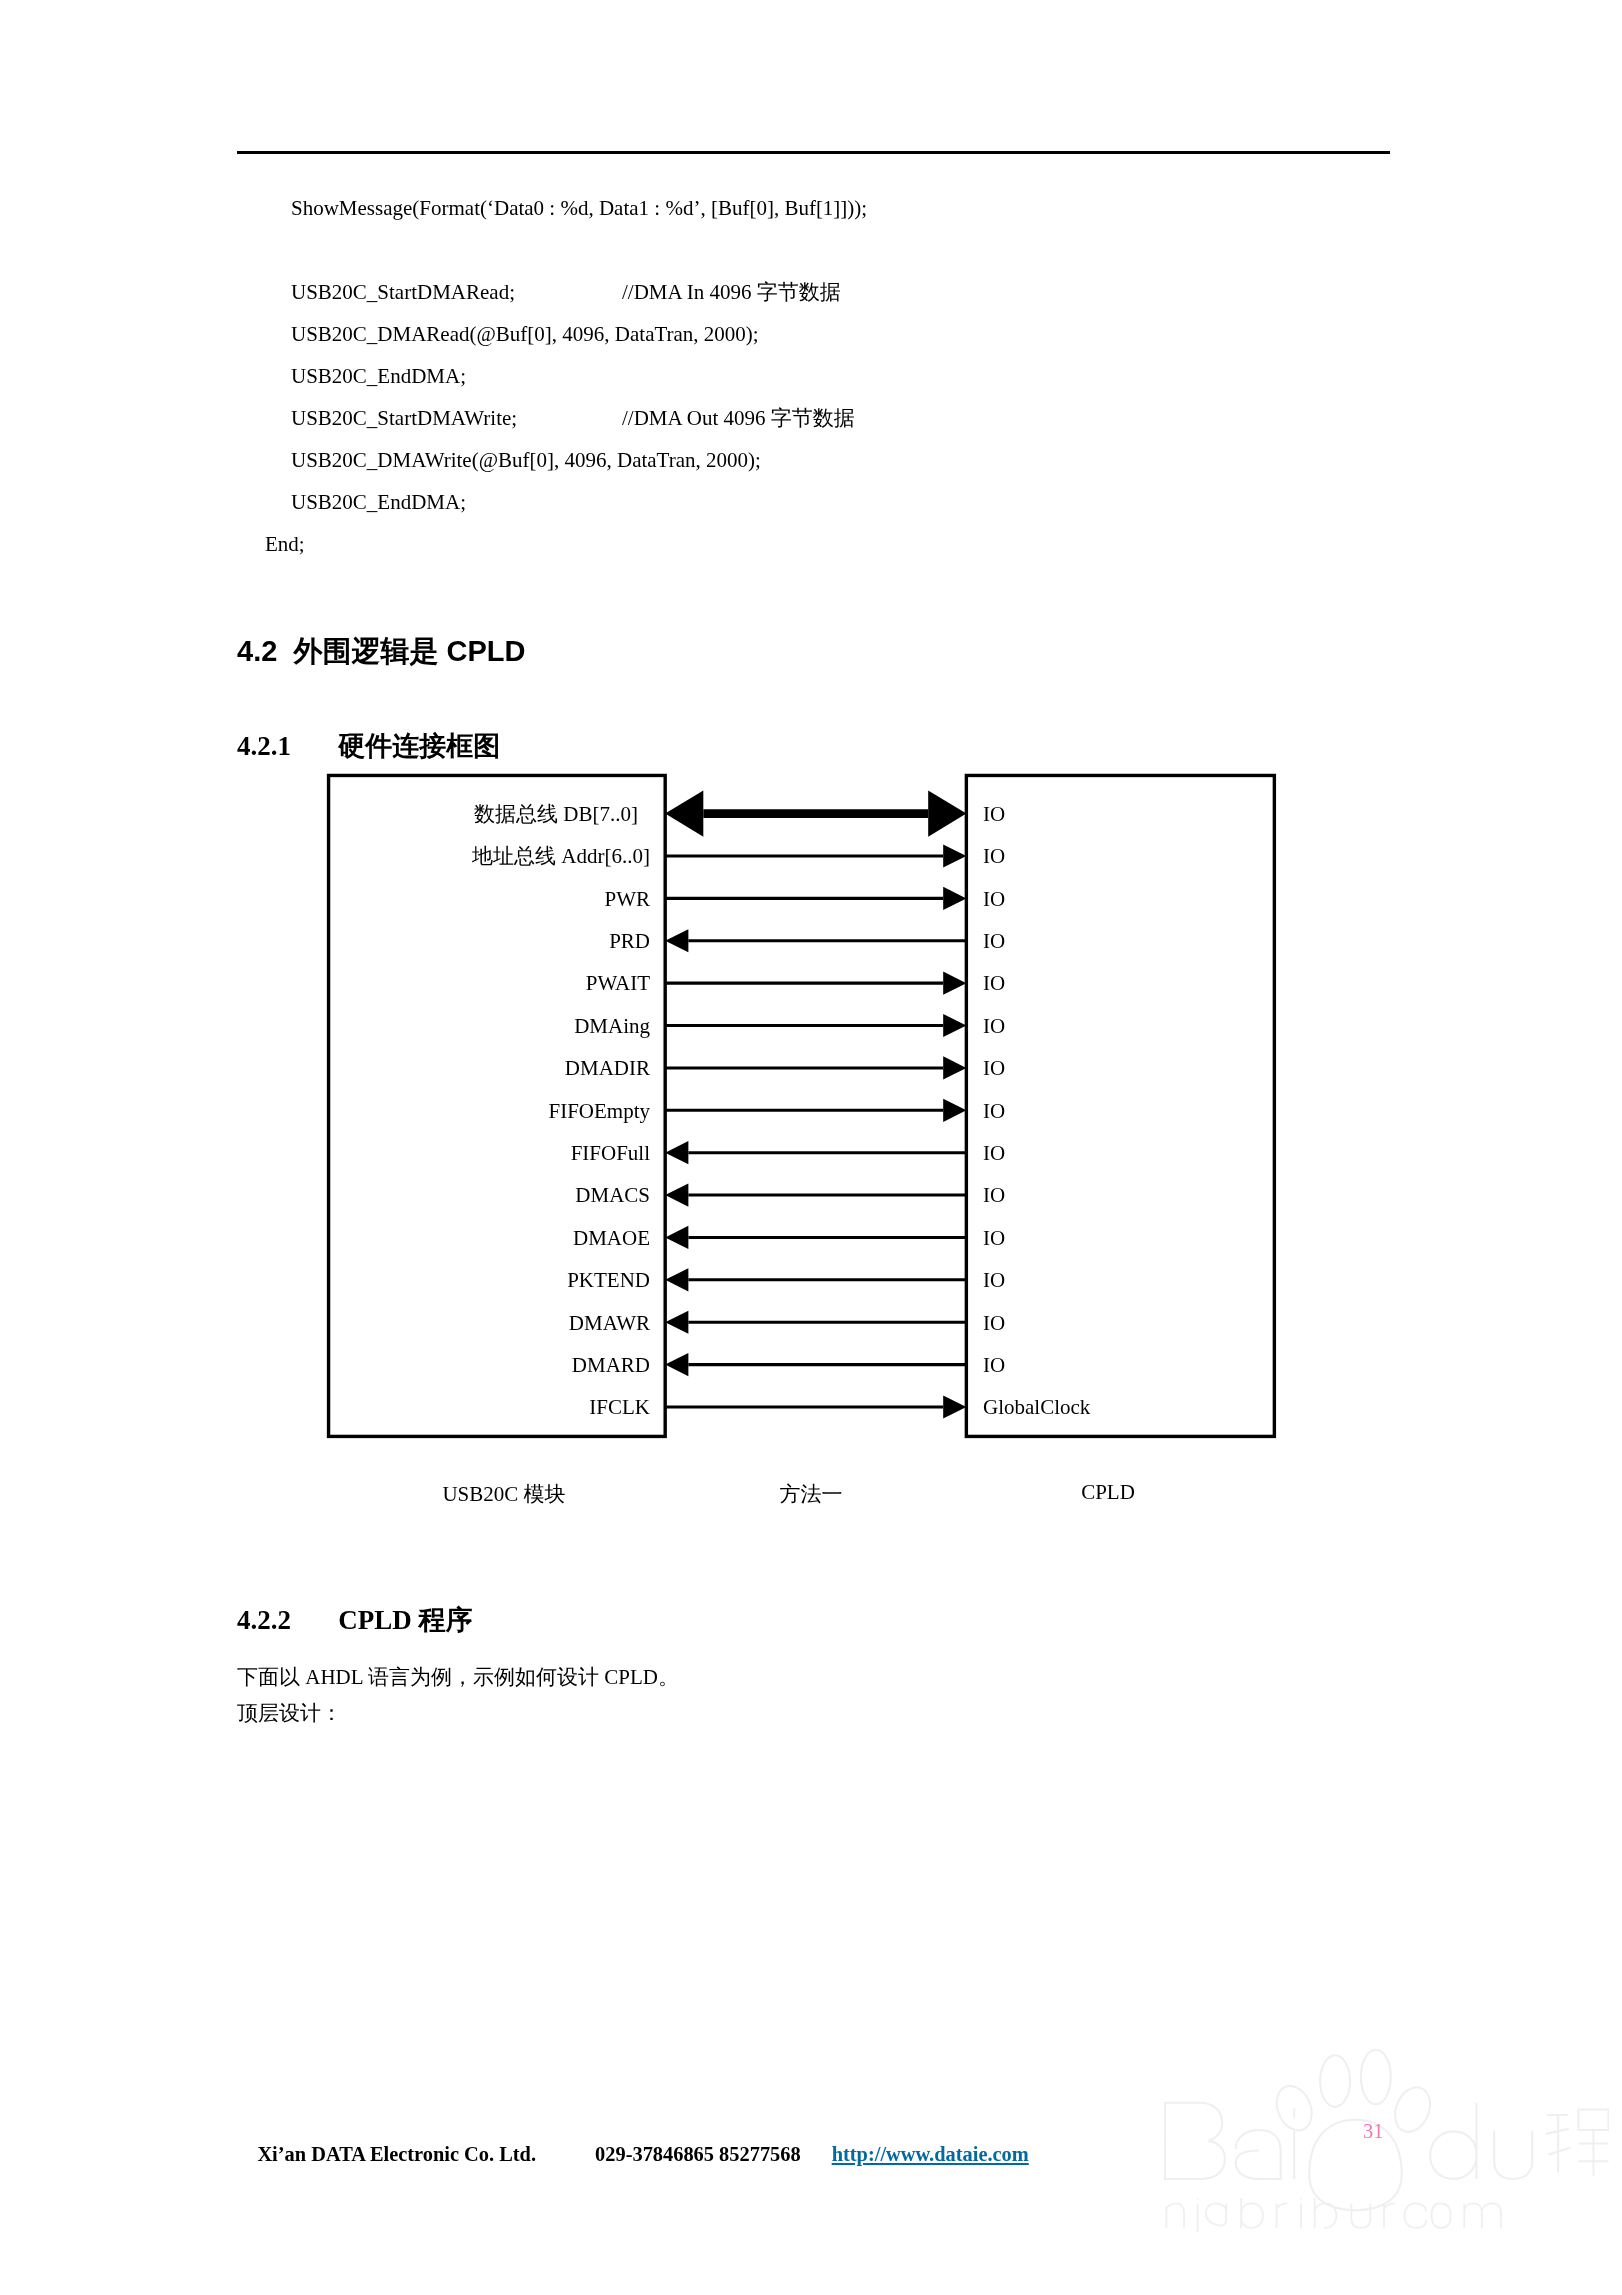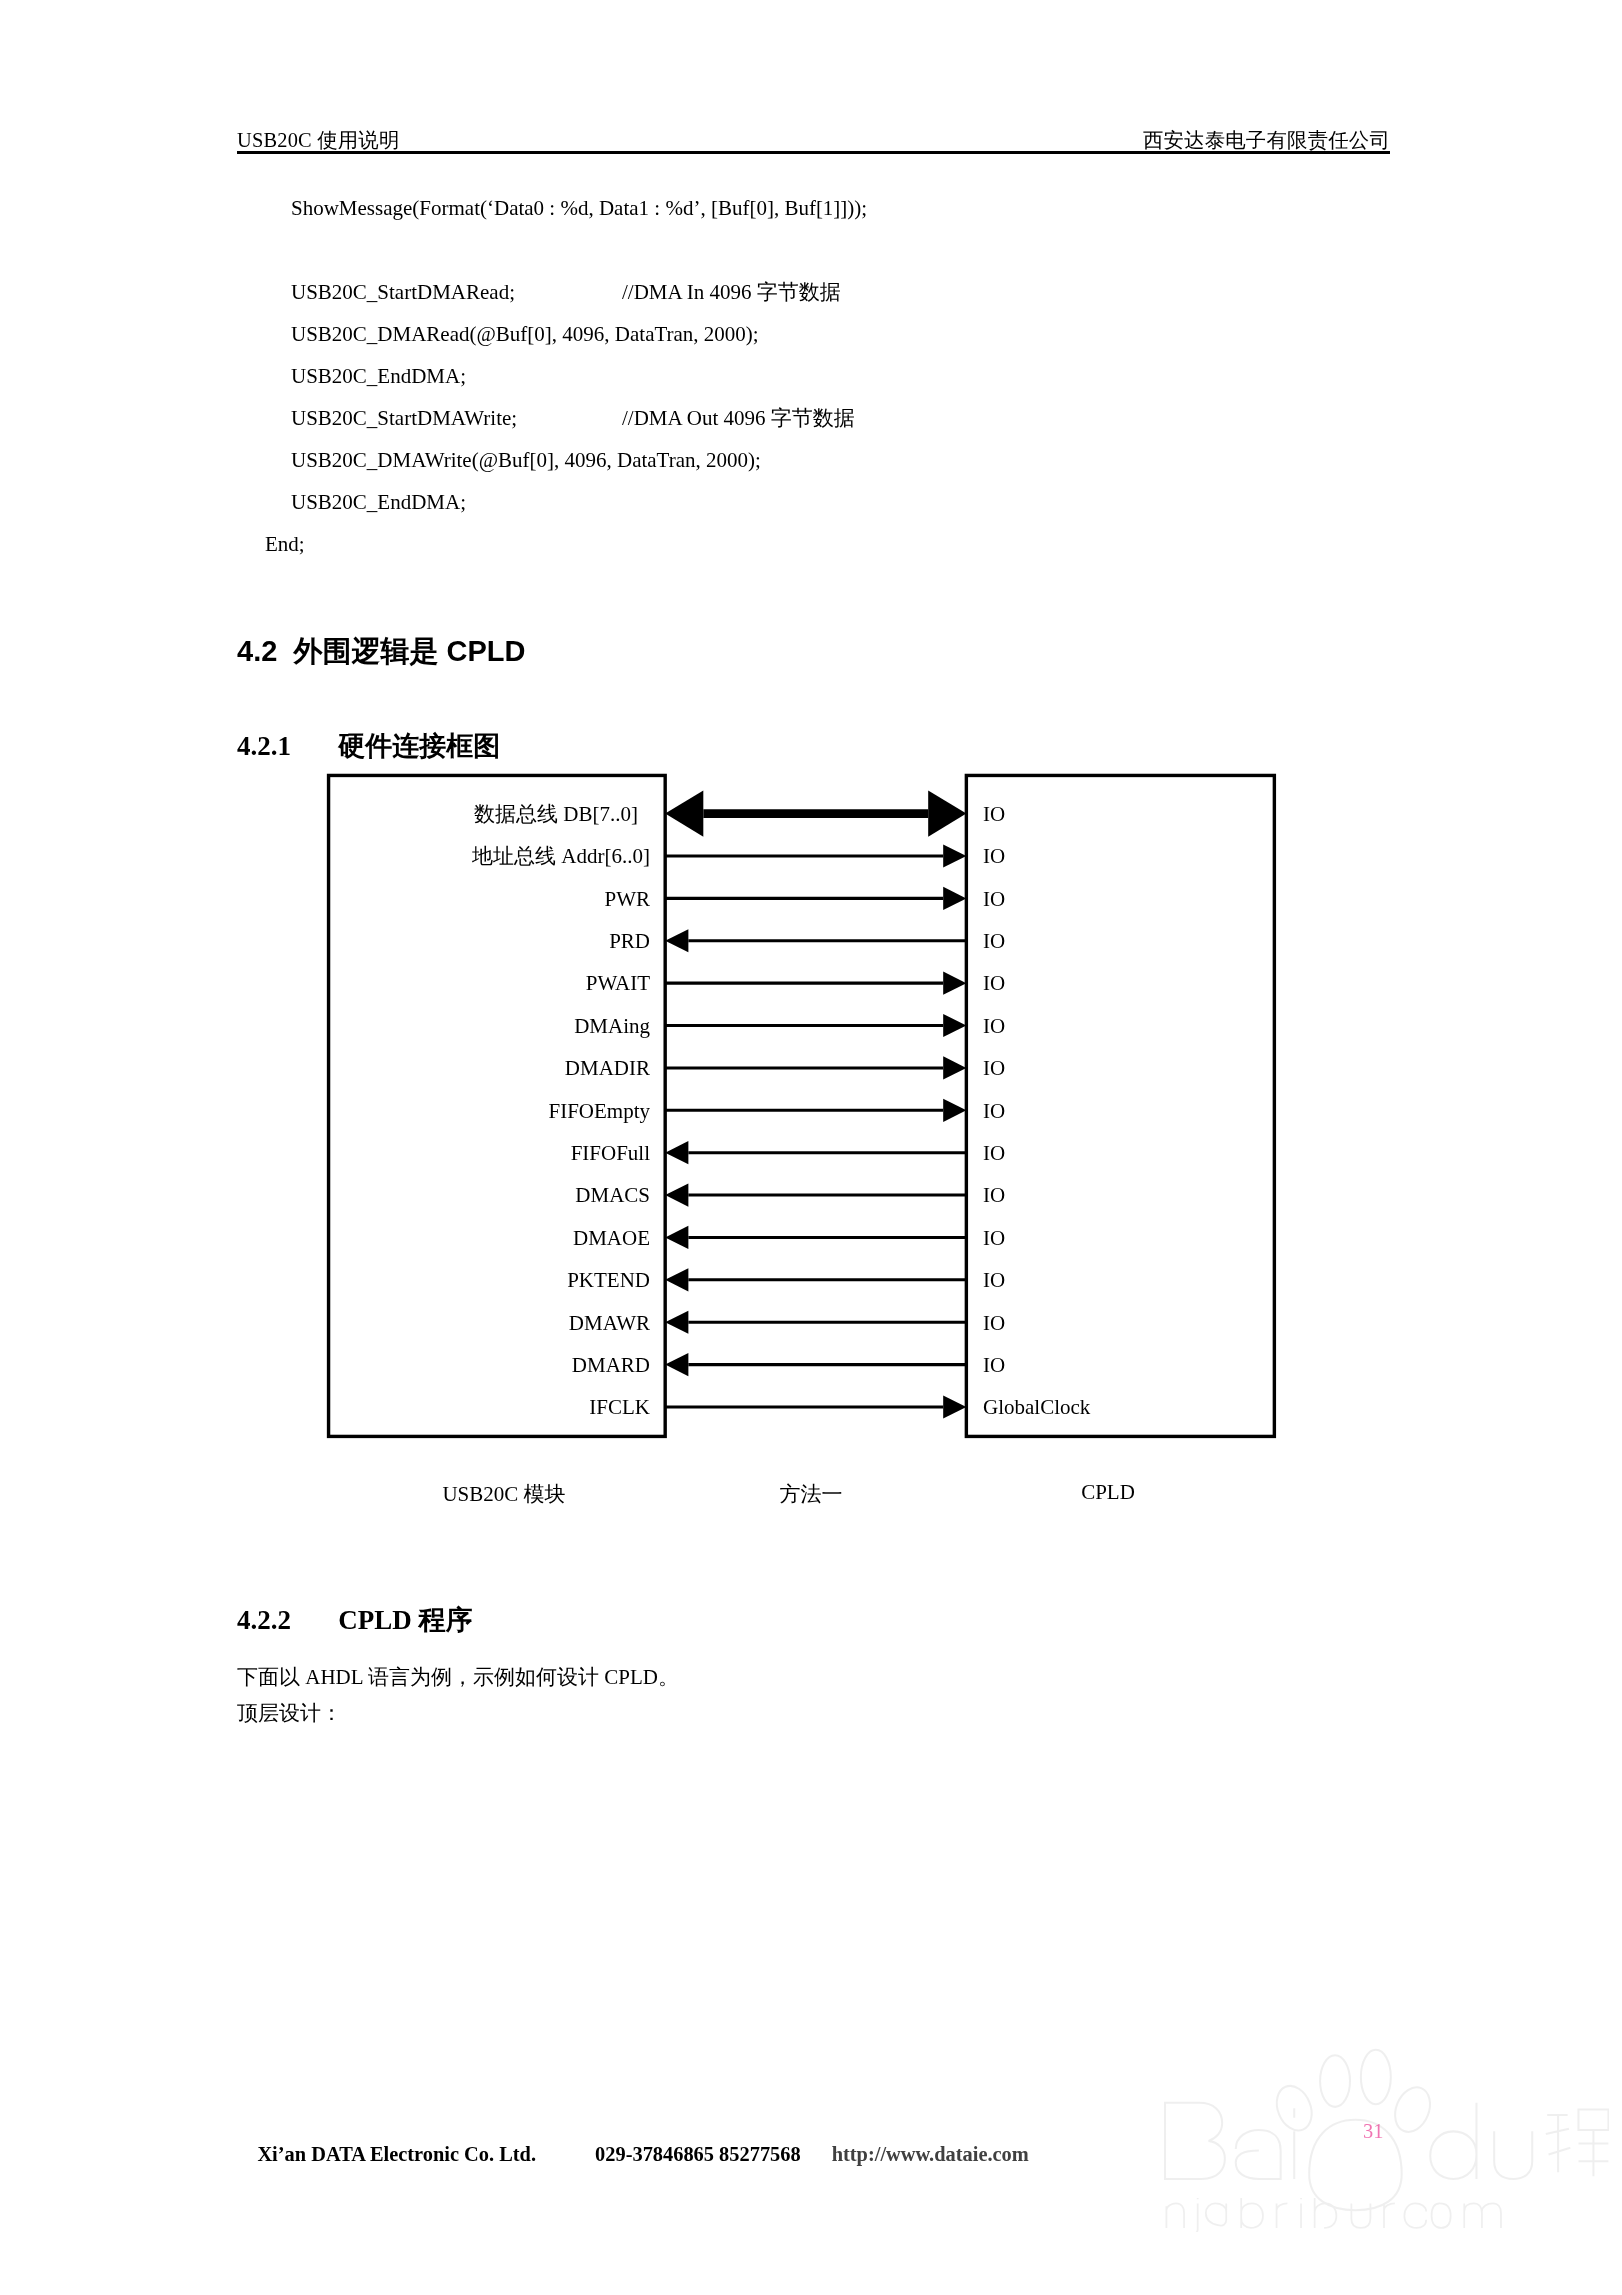--- a/index.html
+++ b/index.html
@@ -134,21 +134,22 @@
     left: 237px;
     top: 2120px;
     width: 1159px;
     font-family: "Liberation Serif", "DejaVu Serif", serif;
     font-weight: bold;
     font-size: 20.4px;
     white-space: pre;
   }
   #footer .seg { display: inline-block; }
   #footer-url {
-    color: #404040;
+    color: #0369a1;
+    text-decoration: underline;
   }
 
   
   #watermark {
     position: absolute;
     left: 1159px;
     top: 2028px;
     width: 450px;
     height: 204px;
     opacity: 0.12;
@@ -161,24 +162,20 @@
     font-size: 20.4px;
     color: #ec4899;
     opacity: 0.75;
   }
 </style>
 </head>
 <body>
 
 <div id="page">
 
-  <div id="header">
-    <span class="hdr-text">USB20C 使用说明</span>
-    <span class="hdr-text">西安达泰电子有限责任公司</span>
-  </div>
   <div id="header-rule"></div>
 
   <div id="code-block">
       <div class="code-line"><span class="ind"></span><span>ShowMessage(Format(‘Data0 : %d, Data1 : %d’, [Buf[0], Buf[1]]));</span></div>
       <div class="code-line"><span></span></div>
       <div class="code-line"><span class="ind"></span><span>USB20C_StartDMARead;</span><span class="code-comment">//DMA In 4096 字节数据</span></div>
       <div class="code-line"><span class="ind"></span><span>USB20C_DMARead(@Buf[0], 4096, DataTran, 2000);</span></div>
       <div class="code-line"><span class="ind"></span><span>USB20C_EndDMA;</span></div>
       <div class="code-line"><span class="ind"></span><span>USB20C_StartDMAWrite;</span><span class="code-comment">//DMA Out 4096 字节数据</span></div>
       <div class="code-line"><span class="ind"></span><span>USB20C_DMAWrite(@Buf[0], 4096, DataTran, 2000);</span></div>

